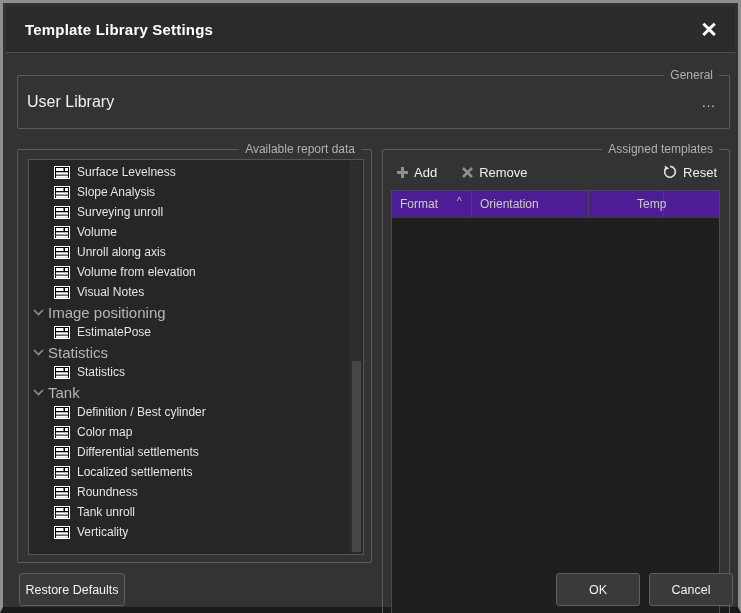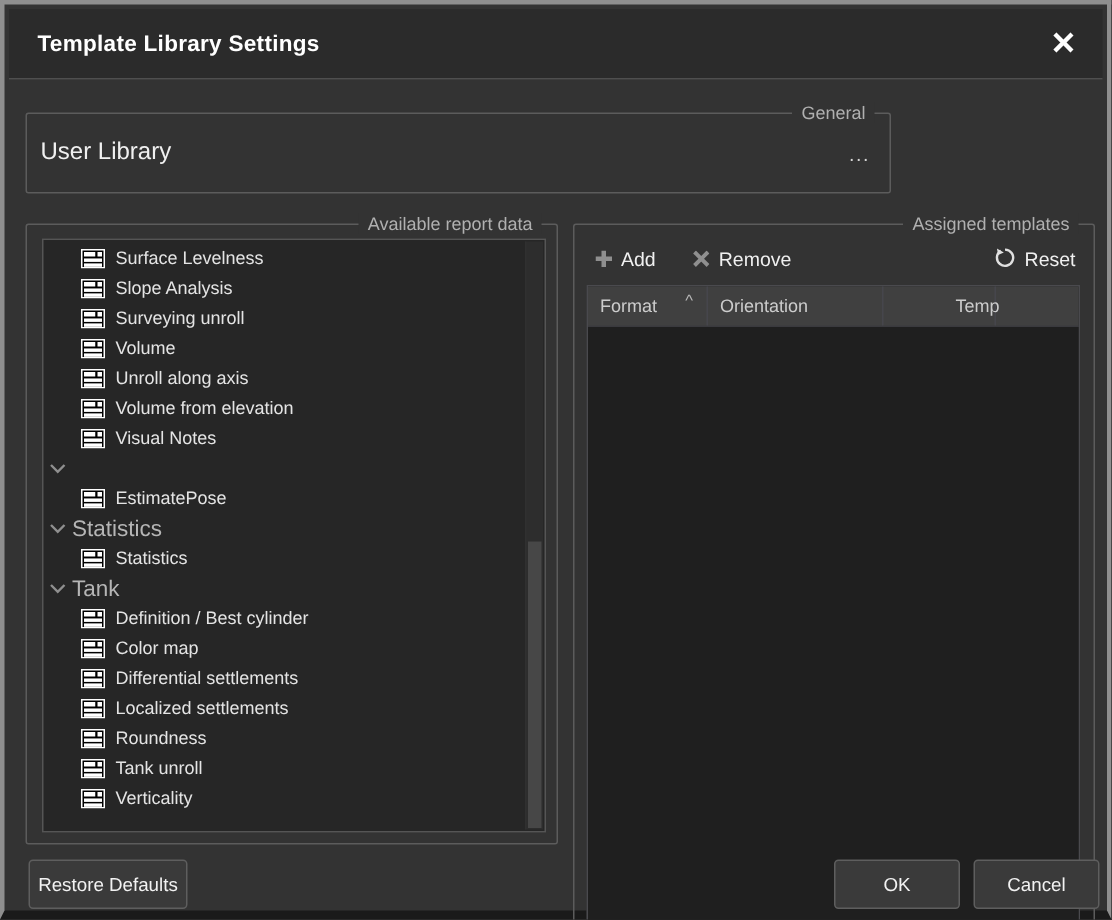--- a/index.html
+++ b/index.html
@@ -30,21 +30,21 @@
     color:#ffffff;font-size:21px;font-weight:bold;cursor:pointer;line-height:1;
   }
   
   .groupbox{
     position:absolute;border:1px solid #5c5c5c;border-radius:2px;box-sizing:border-box;
   }
   .groupbox .legend{
     position:absolute;top:-8px;right:10px;background:#333333;
     padding:0 6px;font-size:12px;color:#b0b0b0;white-space:nowrap;
   }
-  #group-general{left:14px;top:72px;width:577px;height:54px;}
+  #group-general{left:14px;top:72px;width:713px;height:54px;}
   #group-available{left:14px;top:146px;width:355px;height:414px;}
   #group-assigned{left:379px;top:146px;width:348px;height:516px;}
 
   
   .userlib-label{position:absolute;left:9px;top:0;height:100%;display:flex;align-items:center;font-size:16px;color:#f0f0f0;}
   .path-input{
     position:absolute;left:80px;top:13px;width:595px;height:26px;box-sizing:border-box;
     background:#3d3d3d;border:1px solid #6b6b6b;border-radius:3px;
     color:#9c9c9c;font-size:12px;padding:0 8px;outline:none;
     font-family:"Liberation Sans",sans-serif;
@@ -81,21 +81,21 @@
   }
   .tool-btn{display:inline-flex;align-items:center;gap:6px;color:#f0f0f0;font-size:13px;cursor:pointer;}
   .tool-btn .ic{display:inline-flex;}
   #remove-btn{margin-left:25px;}
   .toolbar-spacer{flex:1;}
   .assigned-table{
     position:absolute;left:8px;right:9px;top:40px;bottom:10px;
     border:1px solid #4a4a4e;box-sizing:border-box;background:#1f1f1f;
     display:flex;flex-direction:column;
   }
-  .table-header{display:flex;height:26px;background:#404040;border-bottom:1px solid #3a3a3e;flex:none;text-align:right;}
+  .table-header{display:flex;height:26px;background:#4c1d95;border-bottom:1px solid #3a3a3e;flex:none;text-align:right;}
   .th{
     box-sizing:border-box;display:flex;align-items:center;position:relative;
     padding-left:8px;font-size:12px;color:#cccccc;border-right:1px solid #46464c;
   }
   .th.col-format{width:80px;}
   .th.col-orientation{width:117px;}
   .th.col-temp{width:35px;margin-left:40px;}
   .th.col-extra{flex:1;border-right:none;}
   .sort-caret{position:absolute;right:9px;top:4px;font-size:11px;color:#b8b8b8;}
   .table-body{flex:1;background:#1f1f1f;}
@@ -215,20 +215,21 @@
               </svg>
             </span>
             <span class="tree-label">Visual Notes</span>
           </div>
           <div class="tree-row category">
             <span class="tree-ic">
               <svg width="11" height="7" viewBox="0 0 11 7">
                 <path d="M1 1 L5.5 5.5 L10 1" fill="none" stroke="#8f8f8f" stroke-width="1.6"></path>
               </svg>
             </span>
+            <span class="tree-label">Image positioning</span>
           </div>
           <div class="tree-row item">
             <span class="tree-ic">
               <svg width="16" height="13" viewBox="0 0 16 13">
                 <rect x="0.5" y="0.5" width="15" height="12" fill="#000" stroke="#fff"></rect>
                 <rect x="2" y="2" width="7.5" height="3" fill="#fff"></rect>
                 <rect x="11" y="2" width="3" height="3" fill="#fff"></rect>
                 <rect x="2" y="6.3" width="12" height="2.3" fill="#fff"></rect>
                 <rect x="2" y="9.6" width="12" height="2.3" fill="#fff"></rect>
               </svg>

